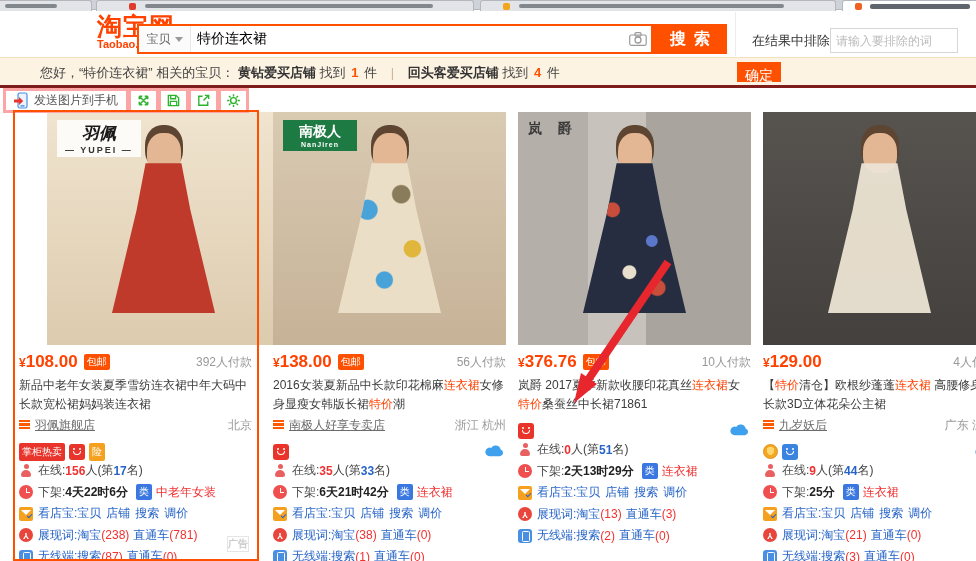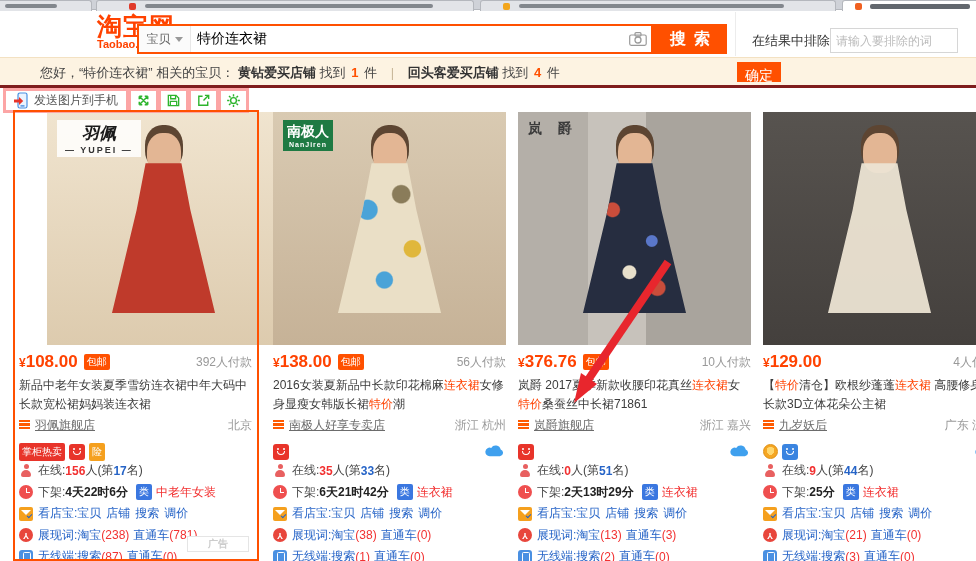--- a/index.html
+++ b/index.html
@@ -56,21 +56,21 @@
   .img0 .fig-dress { background:#bf3a2b; }
   .img1 { background:linear-gradient(#d9cab2, #c6b297); }
   .img1 .fig-dress { background:radial-gradient(circle at 30% 30%, #4aa3d8 7%, transparent 8%), radial-gradient(circle at 70% 55%, #e0b73c 7%, transparent 8%), radial-gradient(circle at 45% 75%, #4aa3d8 6%, transparent 7%), radial-gradient(circle at 60% 20%, #8a7c5a 6%, transparent 7%), #eadfc6; }
   .img2 { background:linear-gradient(90deg, #b4afa8 0 30%, #c7c2bb 30% 55%, #a9a49d 55% 100%); }
   .img2 .fig-dress { background:radial-gradient(circle at 30% 30%, #c94d3b 5%, transparent 6%), radial-gradient(circle at 65% 50%, #5a77c9 5%, transparent 6%), radial-gradient(circle at 45% 70%, #e8e0cc 5%, transparent 6%), radial-gradient(circle at 70% 80%, #c94d3b 5%, transparent 6%), #262d40; }
   .img3 { background:linear-gradient(#57534f, #44403d); }
   .img3 .fig-dress { background:#ece4d3; opacity:.95; }
   .brand-ov { position:absolute; left:10px; top:8px; z-index:2; }
   .brand0 { background:rgba(255,255,255,.85); padding:2px 8px; text-align:center; color:#1a1a1a; font-weight:bold; font-size:17px; font-style:italic; }
   .brand0 .bsub { display:block; font-size:9px; font-style:normal; letter-spacing:2px; color:#333; }
-  .brand1 { background:#1e7a43; color:#fff; padding:3px 4px; font-size:14px; font-weight:bold; text-align:center; }
+  .brand1 { background:#1e7a43; color:#fff; padding:3px 16px; font-size:14px; font-weight:bold; text-align:center; }
   .brand1 .bsub { display:block; font-size:7px; letter-spacing:1px; }
   .brand2 { color:#3b3b3b; font-size:14px; letter-spacing:6px; font-weight:bold; }
 
   .price-row { display:flex; align-items:center; margin-top:7px; height:20px; }
   .price { color:#ff4200; font-weight:bold; font-size:17px; }
   .price .cur { font-size:12px; }
   .ship-badge { background:#ff5000; color:#fff; font-size:10px; padding:1px 3px; border-radius:2px; margin-left:6px; }
   .sales { margin-left:auto; color:#999; font-size:12px; }
   .p-title { margin-top:4px; height:37px; line-height:18.5px; color:#3c3c3c; overflow:hidden; cursor:pointer; }
   .p-title .hl { color:#ff4200; }
@@ -80,21 +80,21 @@
   .loc { margin-left:auto; color:#999; }
   .badge-row { margin-top:9px; height:17px; position:relative; display:flex; align-items:center; gap:4px; }
   .hotbadge { background:#e8342a; color:#fff; font-size:10px; padding:2px 3px; border-radius:2px; }
   .insbadge { background:#f5a01e; color:#fff; font-size:10px; padding:2px 3px; border-radius:2px; }
   .ww { width:16px; height:16px; background:#e8342a; border-radius:3px; position:relative; cursor:pointer; }
   .ww::before { content:""; position:absolute; left:4px; top:4px; width:2px; height:2px; background:#fff; border-radius:50%; box-shadow:6px 0 #fff; }
   .ww::after { content:""; position:absolute; left:4px; top:7px; width:6px; height:3px; border:1.5px solid #fff; border-top:none; border-radius:0 0 6px 6px; }
   .ww.blue { background:#3a84e0; }
   .medal { width:15px; height:15px; border-radius:50%; border:1px solid #e09010; background:radial-gradient(circle at 50% 45%, #ffd76e 0 40%, #f5a623 41% 100%); }
   .cloud { position:absolute; right:2px; top:0; cursor:pointer; }
-  .ad-mark { position:absolute; right:3px; top:424px; color:#ccc; border:1px solid #e5e5e5; font-size:10px; padding:0 20px; background:#fff;font-weight:bold; }
+  .ad-mark { position:absolute; right:3px; top:424px; color:#ccc; border:1px solid #e5e5e5; font-size:10px; padding:0 0; background:#fff;font-weight:bold; }
 
   .stat { display:flex; align-items:center; height:21.5px; white-space:nowrap; overflow:hidden; }
   .stat .sp { width:4px; display:inline-block; }
   .dk { color:#444; }
   .dkb { color:#222; font-weight:bold; }
   .red { color:#f23030; }
   .blu { color:#2664c7; }
   .lnk { color:#2664c7; cursor:pointer; }
   a.lnk { text-decoration:none; margin-right:5px; }
   .cat-badge { background:#3a77e0; color:#fff; font-size:10px; padding:1px 3px; border-radius:2px; margin:0 4px 0 8px; }
@@ -370,25 +370,20 @@
     </div>
   </div>
   <div class="price-row">
     <span class="price"><span class="cur">¥</span><span>376.76</span></span>
     <span class="ship-badge">包邮</span>
     <span class="sales">10人付款</span>
   </div>
   <div class="p-title">
     <span>岚爵 2017夏季新款收腰印花真丝</span><span class="hl">连衣裙</span><span>女 </span><span class="hl">特价</span><span>桑蚕丝中长裙71861</span>
   </div>
-  <div class="shop-row">
-    <span class="shop-ic"></span>
-    <a class="shop-link">岚爵旗舰店</a>
-    <span class="loc">浙江 嘉兴</span>
-  </div>
   <div class="badge-row">
     <span class="ww"></span>
     <span class="cloud">
       <svg width="19" height="14" viewBox="0 0 20 14">
           <path d="M5 13.5 a4.5 4.5 0 1 1 1.5-8.7 A5.5 5.5 0 0 1 16.5 6.5 a3.6 3.6 0 0 1-.8 7 z" fill="#3fa0ee"></path>
         </svg>
     </span>
   </div>
   <div class="stat">
     <span class="ic ic-person"></span>

